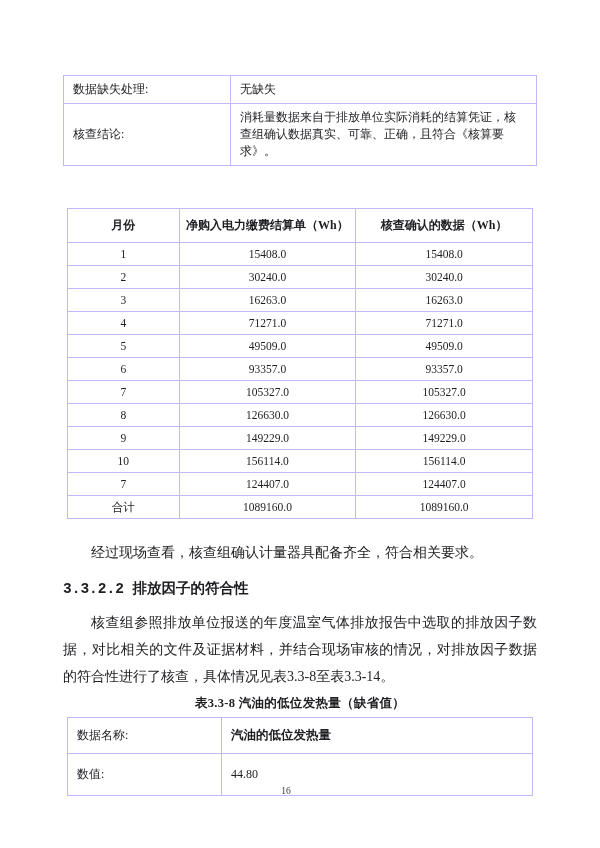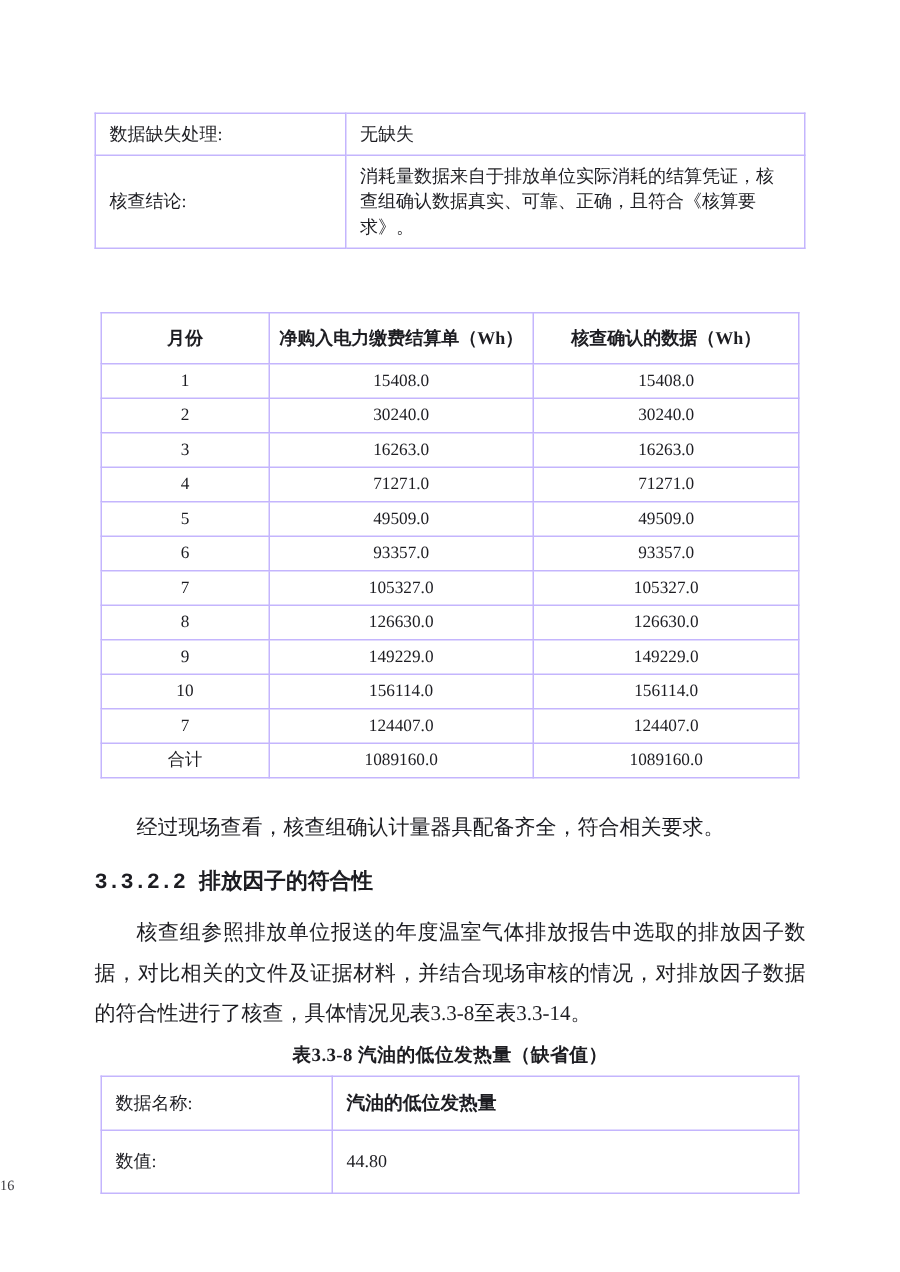--- a/index.html
+++ b/index.html
@@ -108,20 +108,21 @@
   }
   .gas-table .label-cell { width: 135px; }
   .gas-table .bold-value { font-weight: bold; font-size: 12.5px; }
   .gas-table .row-numeric td { padding: 12px 9px; }
 
   .page-number {
     position: absolute;
     bottom: 52px;
     left: 0;
     width: 572px;
+    text-align: center;
     font-size: 9.5px;
     color: #3a3a40;
   }
 </style>
 </head>
 <body>
 
 <div class="page">
 
   <table class="info-table">

